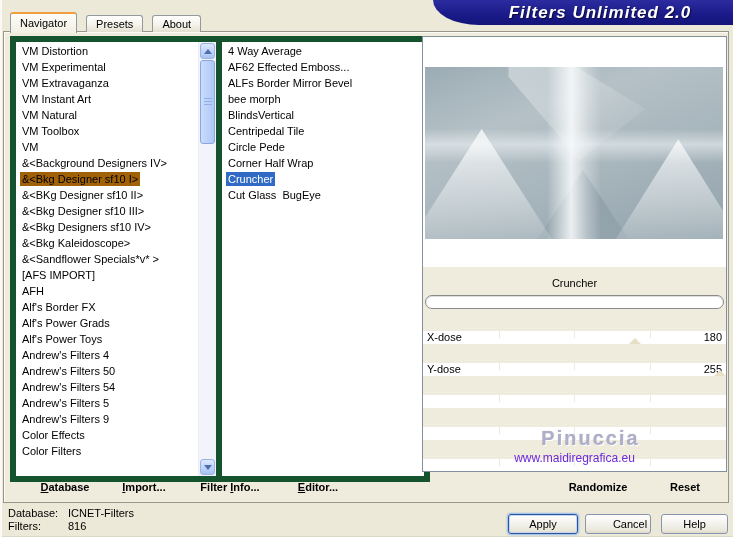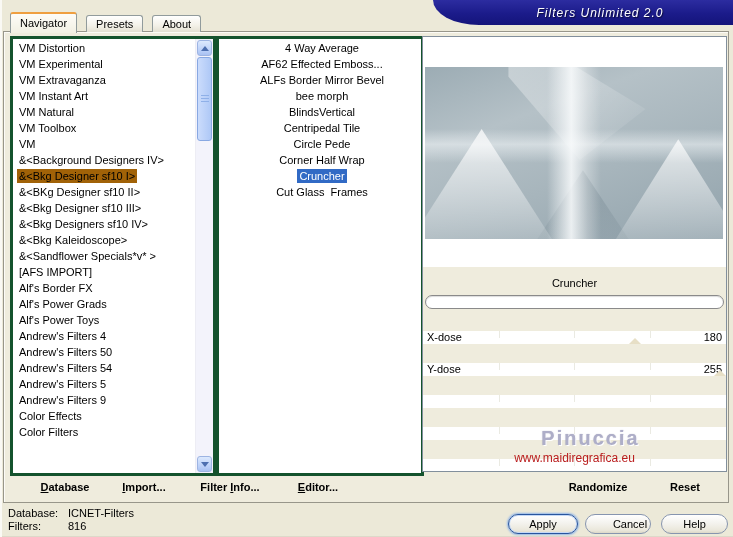--- a/index.html
+++ b/index.html
@@ -10,21 +10,21 @@
     box-shadow:inset 2px 0 0 #FAF9F4, inset 0 -1px 0 #DDD9C9;
   }
   
   .banner{
     position:absolute;top:0;left:433px;right:0;height:25px;
     background:linear-gradient(180deg,#2C2CA0 0%,#1B1B8A 55%,#14147A 100%);
     border-bottom-left-radius:48px 26px;
     display:flex;align-items:center;justify-content:center;padding-left:34px;
   }
   .banner-title{
-    color:#FFF;font-size:12px;font-weight:normal;font-style:italic;letter-spacing:1px;
+    color:#FFF;font-size:17px;font-weight:bold;font-style:italic;letter-spacing:1px;
     text-shadow:1px 1px 1px rgba(0,0,0,.55);white-space:pre;
   }
   
   .tabbar{position:absolute;left:10px;top:12px;height:20px;display:flex;align-items:flex-end;gap:9px;z-index:3;}
   .tab{
     border:1px solid #919B9C;border-bottom:none;border-radius:3px 3px 0 0;
     background:linear-gradient(180deg,#FFFFFF,#F3F1E8 60%,#E4E1D2);
     height:16px;line-height:16px;padding:0 9px;cursor:default;white-space:pre;
   }
   .tab.active{
@@ -34,24 +34,24 @@
   }
   
   .tabpage{
     position:absolute;left:3px;top:31px;width:724px;height:470px;
     background:#EFECDD;border:1px solid #98968A;
     box-shadow:inset 1px 1px 0 #FCFBF6;
   }
   
   .listbox{
     position:absolute;top:4px;height:434px;background:#FFF;
-    border:3px solid #14532d;overflow:hidden;
+    border:6px solid #14532d;overflow:hidden;
   }
   .cat-list{left:6px;width:200px;}
-  .mid-list{left:212px;width:202px;text-align:center;}
+  .mid-list{left:212px;width:202px;}
   .items{position:absolute;left:0;top:1px;right:17px;}
   .mid-list .items{right:0;}
   .li{height:16px;line-height:16px;padding-left:4px;white-space:pre;}
   .li .t{padding:1px 2px;}
   .li.sel-c .t{background:#a16207;}
   .li.sel-f .t{background:#316AC5;color:#FFF;}
   
   .vscroll{position:absolute;top:0;right:0;bottom:0;width:17px;background:#F3F3FB;border-left:1px solid #EDEDF4;}
   .sbtn{
     position:absolute;left:1px;right:1px;height:16px;border-radius:3px;
@@ -114,33 +114,33 @@
   }
   .param-label{position:absolute;left:4px;white-space:pre;}
   .param-value{position:absolute;right:4px;}
   .thumb{
     position:absolute;bottom:0;transform:translateX(-50%);width:0;height:0;
     border-left:6px solid transparent;border-right:6px solid transparent;border-bottom:6px solid #E7DFC6;
   }
   .watermark{position:absolute;left:0;right:0;top:96px;text-align:center;pointer-events:none;}
   .wm1{font-size:20px;font-weight:bold;letter-spacing:2px;color:#AEAEC8;
        text-shadow:1px 1px 0 #FFF,0 0 1px rgba(110,110,150,.6);padding-left:32px;}
-  .wm2{font-size:12px;color:#b91c1c;margin-top:1px;}
+  .wm2{font-size:12px;color:#6d28d9;margin-top:1px;}
   
   .toolbar{position:absolute;left:0;right:0;top:440px;height:30px;}
   .tool-label{
     position:absolute;top:9px;transform:translateX(-50%);
     font-weight:bold;white-space:pre;cursor:default;
   }
   .ak{text-decoration:underline;}
   
   .status{position:absolute;left:8px;top:507px;line-height:13px;}
   .status .lbl{display:inline-block;width:60px;}
   .xp-btn{
-    position:absolute;top:514px;height:20px;border-radius:10px;box-sizing:border-box;
+    position:absolute;top:514px;height:20px;border-radius:3px;box-sizing:border-box;
     background:linear-gradient(180deg,#FFFFFF,#F4F3EE 45%,#EAE7DB 85%,#DDD9C8);
     border:1px solid #8795AF;
     display:flex;align-items:center;justify-content:center;
     font-family:"Liberation Sans",sans-serif;font-size:11px;cursor:default;
   }
   .btn-apply{left:508px;width:70px;border:1px solid #28559E;
     box-shadow:0 0 2px 1px #93B7E9, inset 0 0 0 1px #C4D8F6;}
   .btn-cancel{left:585px;width:66px;padding-left:24px;}
   .btn-help{left:661px;width:67px;}
 </style>
@@ -169,20 +169,21 @@
       <div class="li"><span class="t">VM Toolbox</span></div>
       <div class="li"><span class="t">VM</span></div>
       <div class="li"><span class="t">&amp;&lt;Background Designers IV&gt;</span></div>
       <div class="li sel-c"><span class="t">&amp;&lt;Bkg Designer sf10 I&gt;</span></div>
       <div class="li"><span class="t">&amp;&lt;BKg Designer sf10 II&gt;</span></div>
       <div class="li"><span class="t">&amp;&lt;Bkg Designer sf10 III&gt;</span></div>
       <div class="li"><span class="t">&amp;&lt;Bkg Designers sf10 IV&gt;</span></div>
       <div class="li"><span class="t">&amp;&lt;Bkg Kaleidoscope&gt;</span></div>
       <div class="li"><span class="t">&amp;&lt;Sandflower Specials*v* &gt;</span></div>
       <div class="li"><span class="t">[AFS IMPORT]</span></div>
+      <div class="li"><span class="t">AFH</span></div>
       <div class="li"><span class="t">Alf's Border FX</span></div>
       <div class="li"><span class="t">Alf's Power Grads</span></div>
       <div class="li"><span class="t">Alf's Power Toys</span></div>
       <div class="li"><span class="t">Andrew's Filters 4</span></div>
       <div class="li"><span class="t">Andrew's Filters 50</span></div>
       <div class="li"><span class="t">Andrew's Filters 54</span></div>
       <div class="li"><span class="t">Andrew's Filters 5</span></div>
       <div class="li"><span class="t">Andrew's Filters 9</span></div>
       <div class="li"><span class="t">Color Effects</span></div>
       <div class="li"><span class="t">Color Filters</span></div>
@@ -204,21 +205,21 @@
     <div class="items">
       <div class="li"><span class="t">4 Way Average</span></div>
       <div class="li"><span class="t">AF62 Effected Emboss...</span></div>
       <div class="li"><span class="t">ALFs Border Mirror Bevel</span></div>
       <div class="li"><span class="t">bee morph</span></div>
       <div class="li"><span class="t">BlindsVertical</span></div>
       <div class="li"><span class="t">Centripedal Tile</span></div>
       <div class="li"><span class="t">Circle Pede</span></div>
       <div class="li"><span class="t">Corner Half Wrap</span></div>
       <div class="li sel-f"><span class="t">Cruncher</span></div>
-      <div class="li"><span class="t">Cut Glass  Frames</span></div>
+      <div class="li"><span class="t">Cut Glass  BugEye</span></div>
     </div>
   </div>
 
   <div class="right-panel">
     <div class="preview-image">
       <div class="pv pv-hband"></div>
       <div class="pv pv-chev-dark"></div>
       <div class="pv pv-chev-left"></div>
       <div class="pv pv-chev-right"></div>
       <div class="pv pv-diag"></div>

